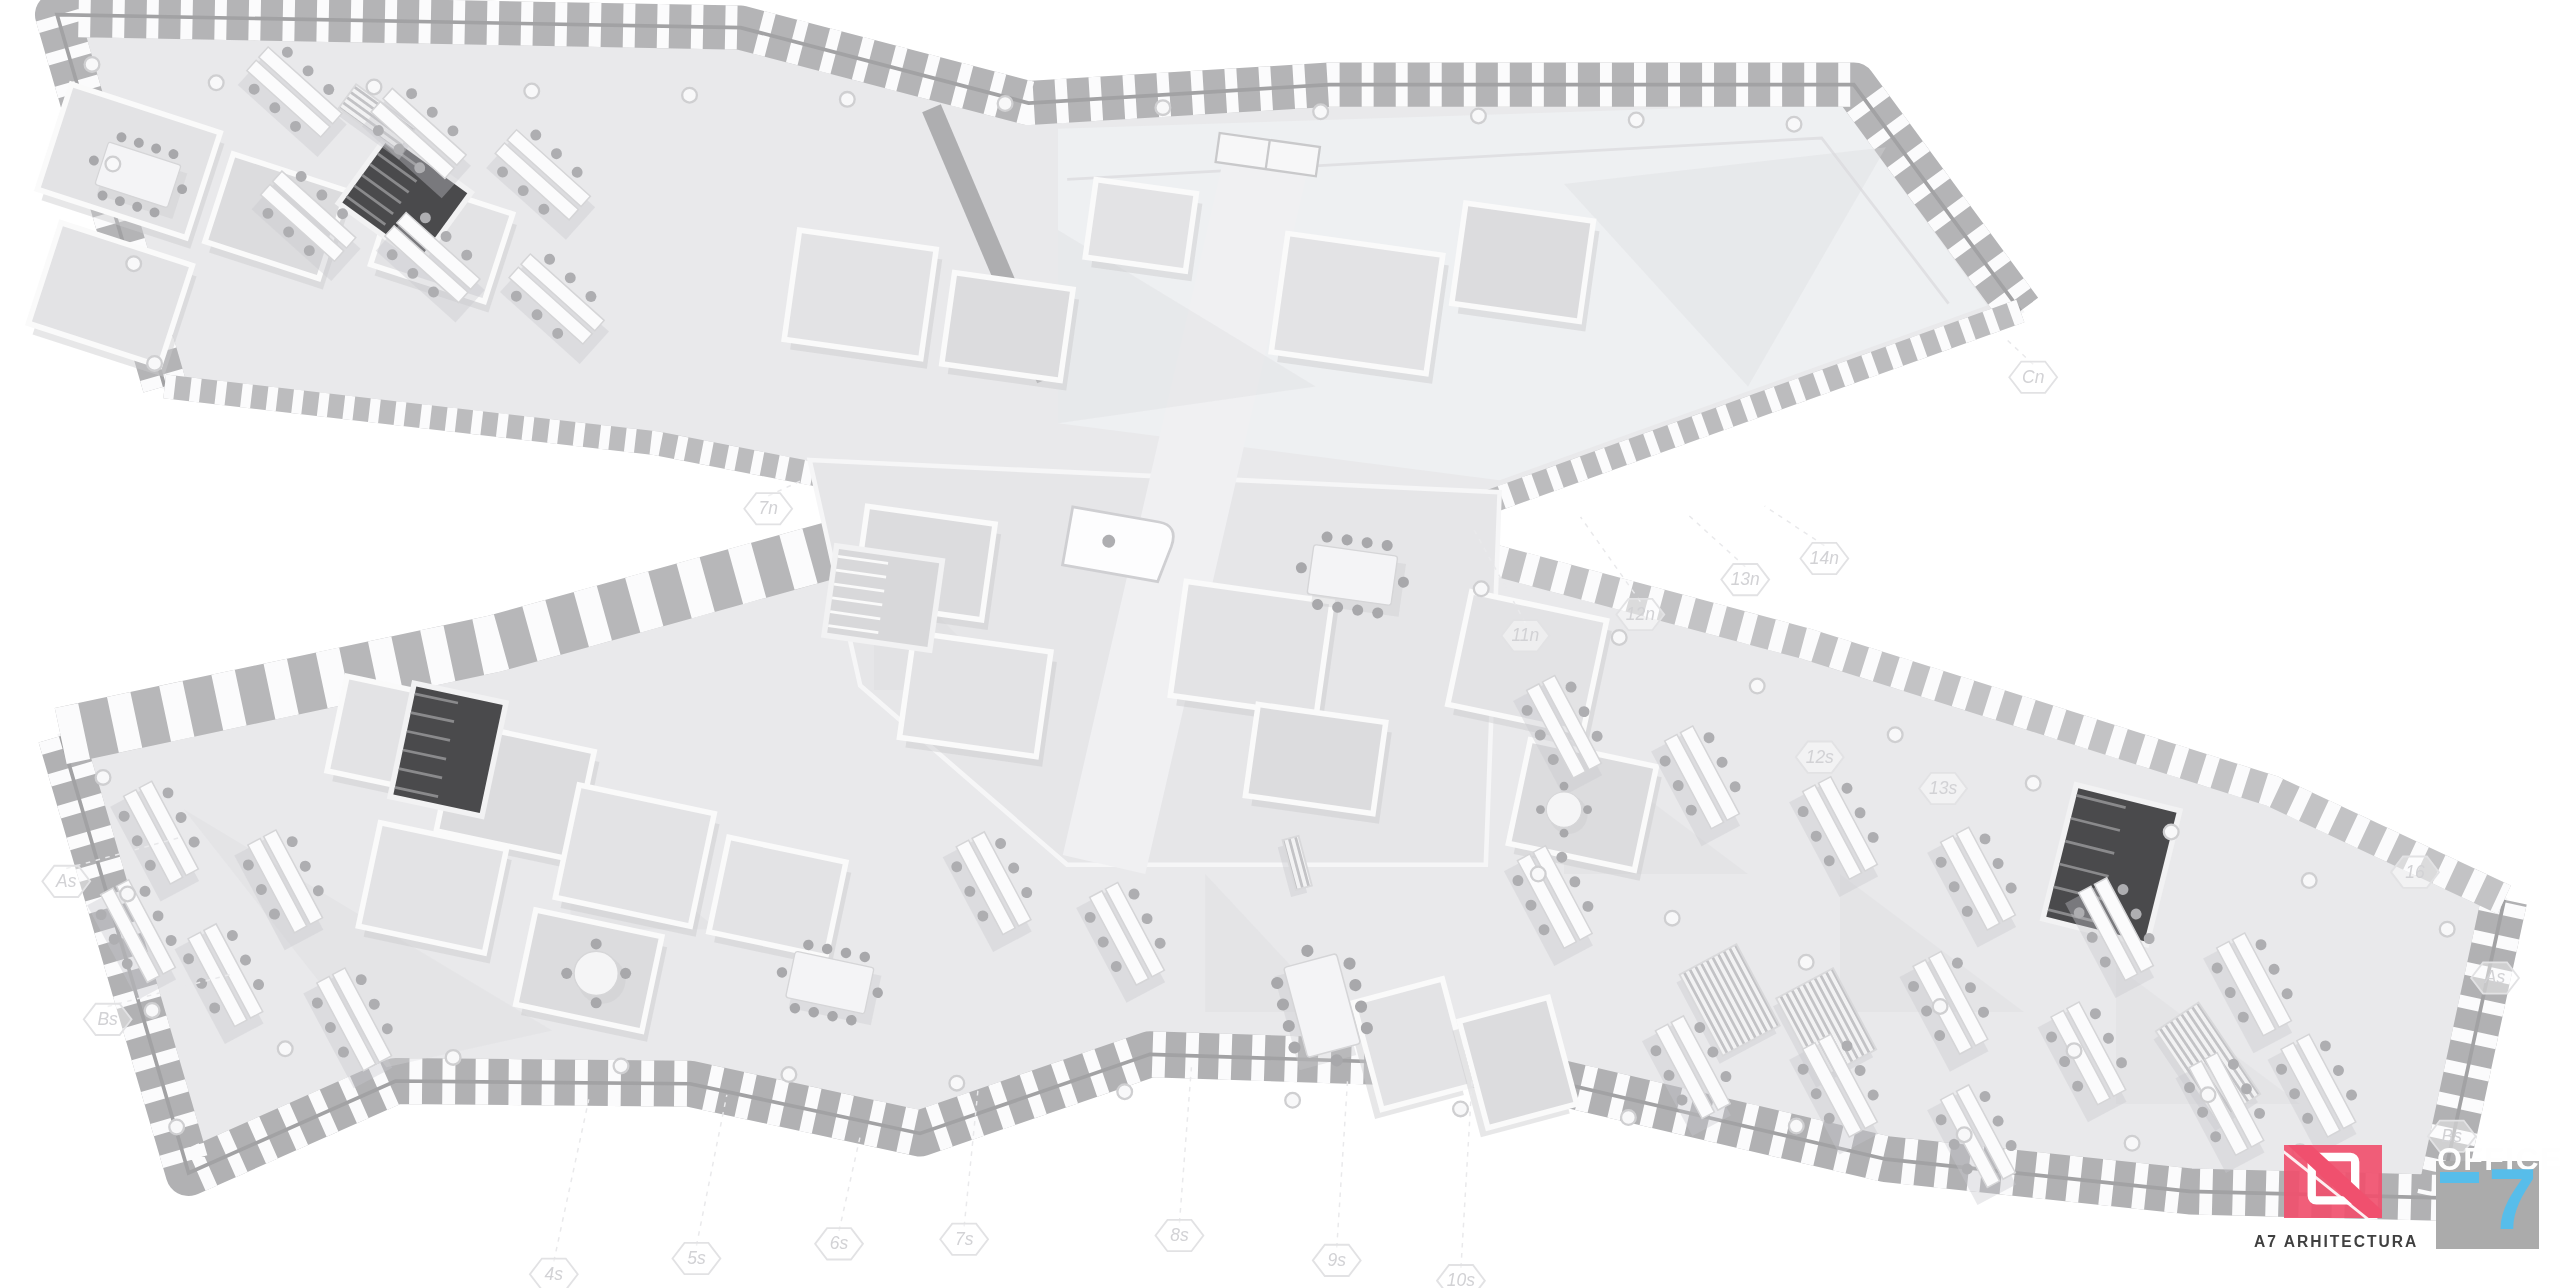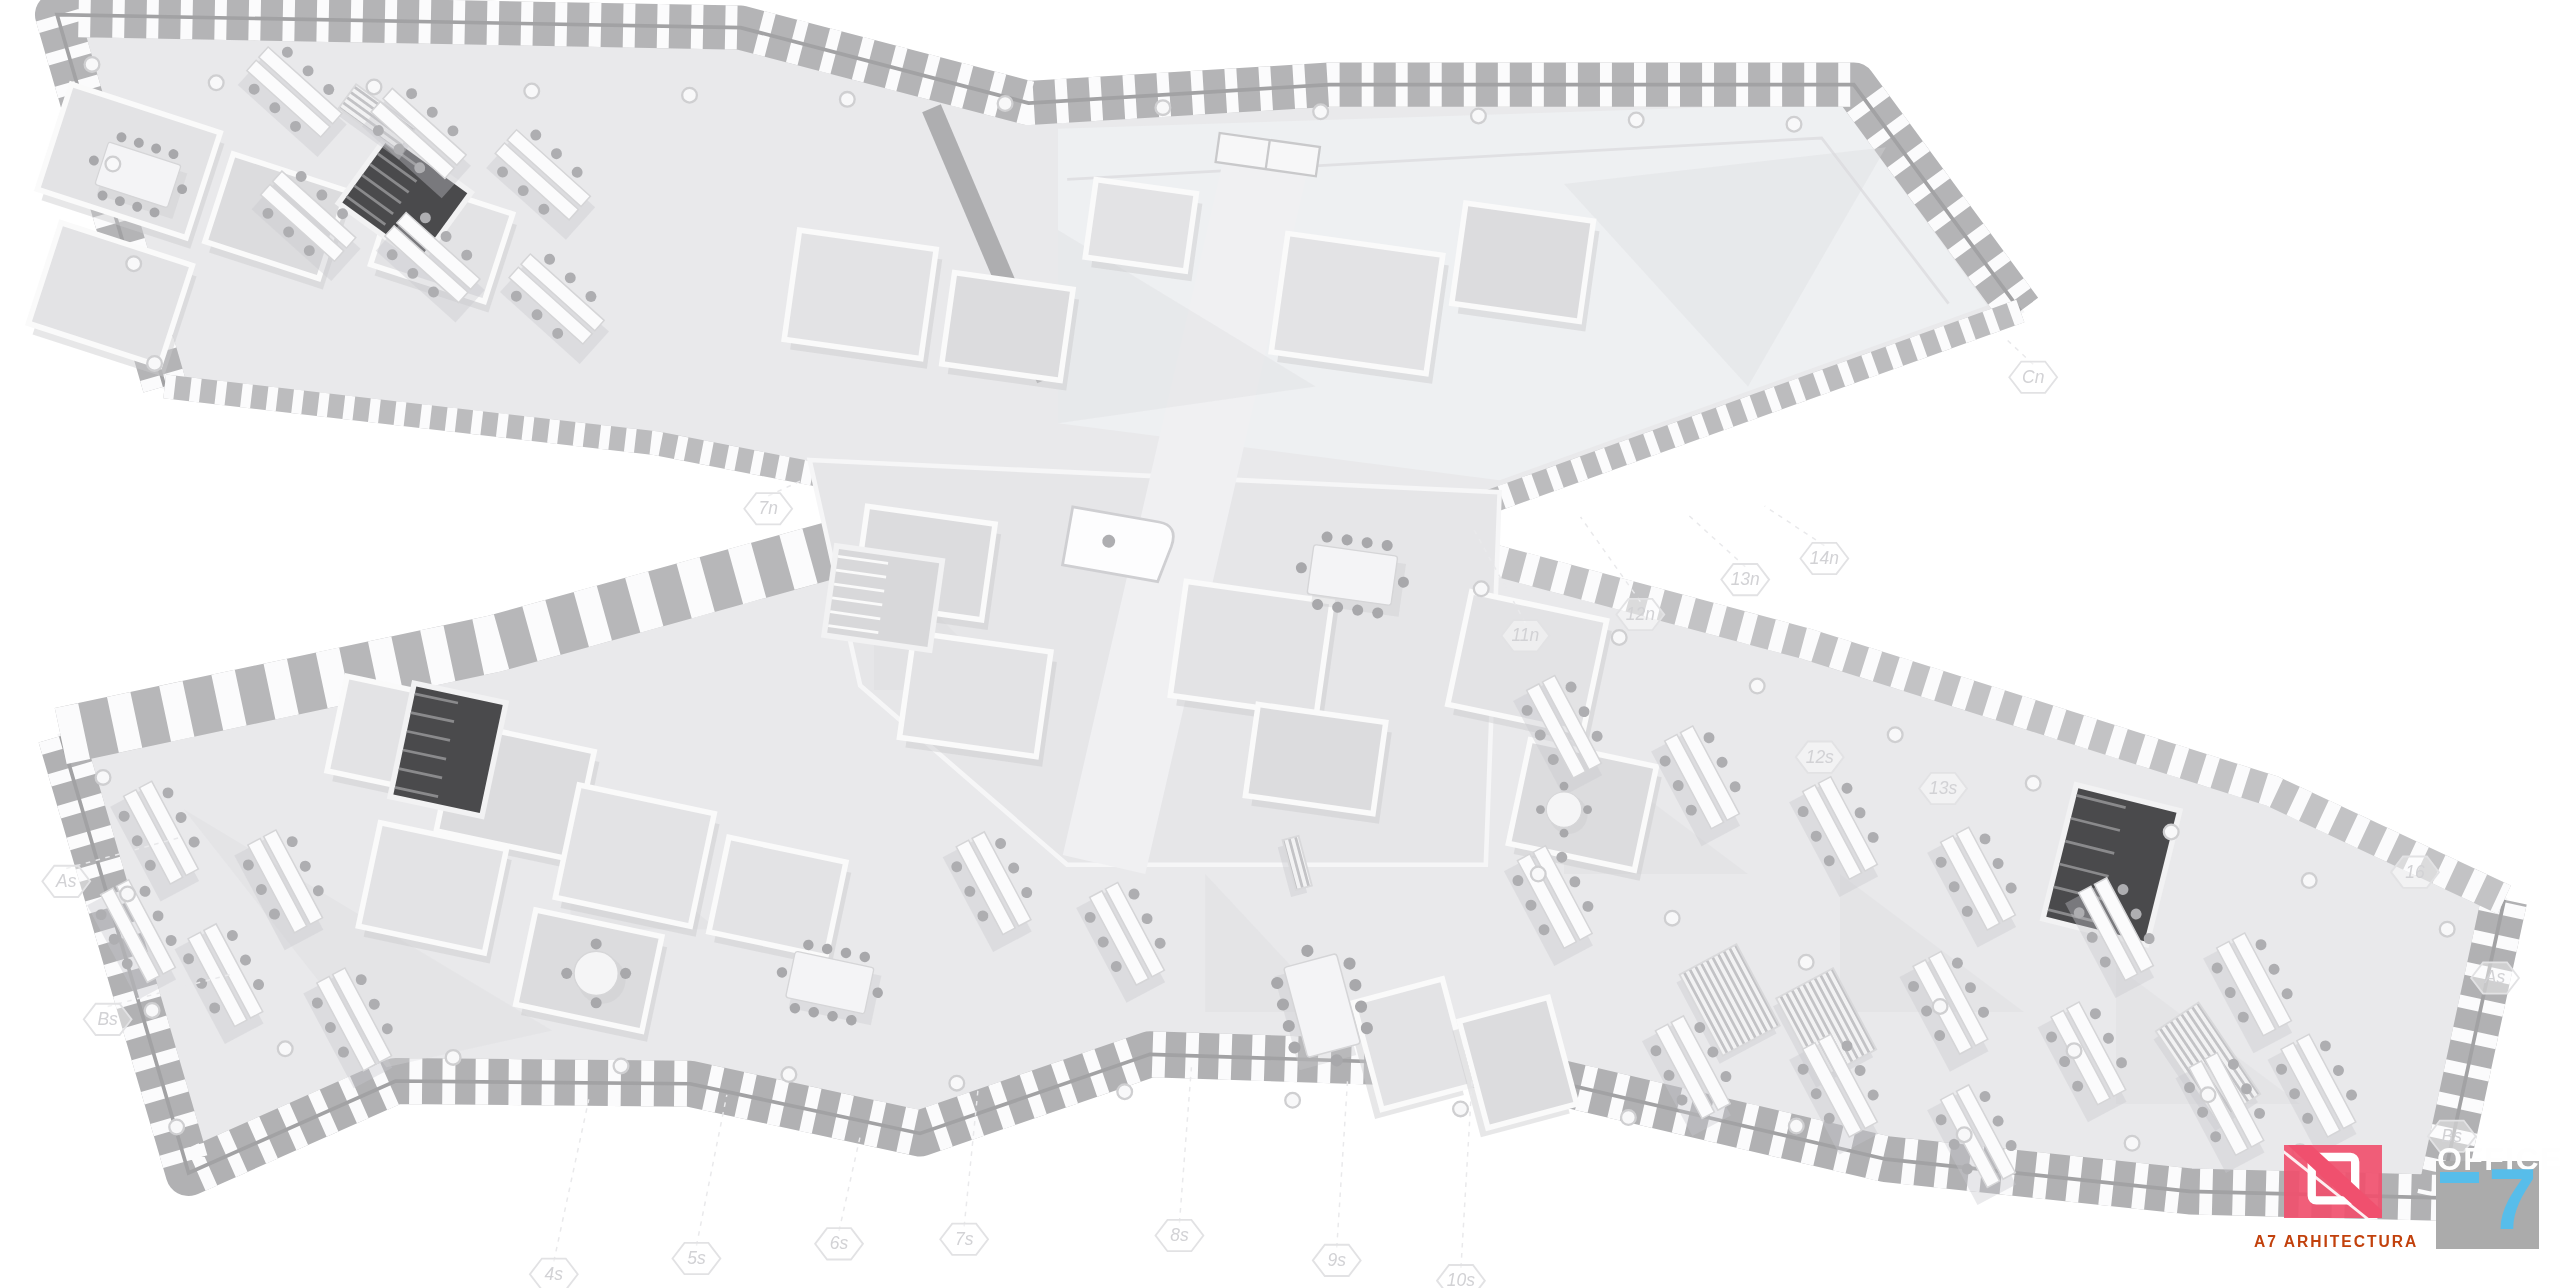--- a/index.html
+++ b/index.html
@@ -453,20 +453,20 @@
 </svg>
 
 <div class="logo-box" id="a7-mark">
   <svg width="98" height="73" viewBox="0 0 106 79">
     <rect width="106" height="79" fill="#f0506e" opacity="0.92"></rect>
     <rect x="30" y="13" width="47" height="47" rx="5" fill="none" stroke="#ffffff" stroke-width="9"></rect>
     <line x1="8" y1="-8" x2="112" y2="88" stroke="#f0506e" stroke-width="17"></line>
     <line x1="-2" y1="6" x2="98" y2="86" stroke="#ffffff" stroke-width="3" opacity="0.9"></line>
   </svg>
 </div>
-<div id="a7-caption" style="color: #c2410c;">A7 ARHITECTURA</div>
+<div id="a7-caption" style="color: #404040;">A7 ARHITECTURA</div>
 
 <div class="logo-box" id="office7-box" style="background: rgb(171, 171, 171);"></div>
 <div id="office7-title" style="color: rgb(254, 254, 254);">OFFICE</div>
 <div id="office7-bar" style="background: rgb(87, 189, 234);"></div>
 <div id="office7-numeral" style="color: rgb(87, 189, 234);">7</div>
 </div>
 
 
 </body></html>

